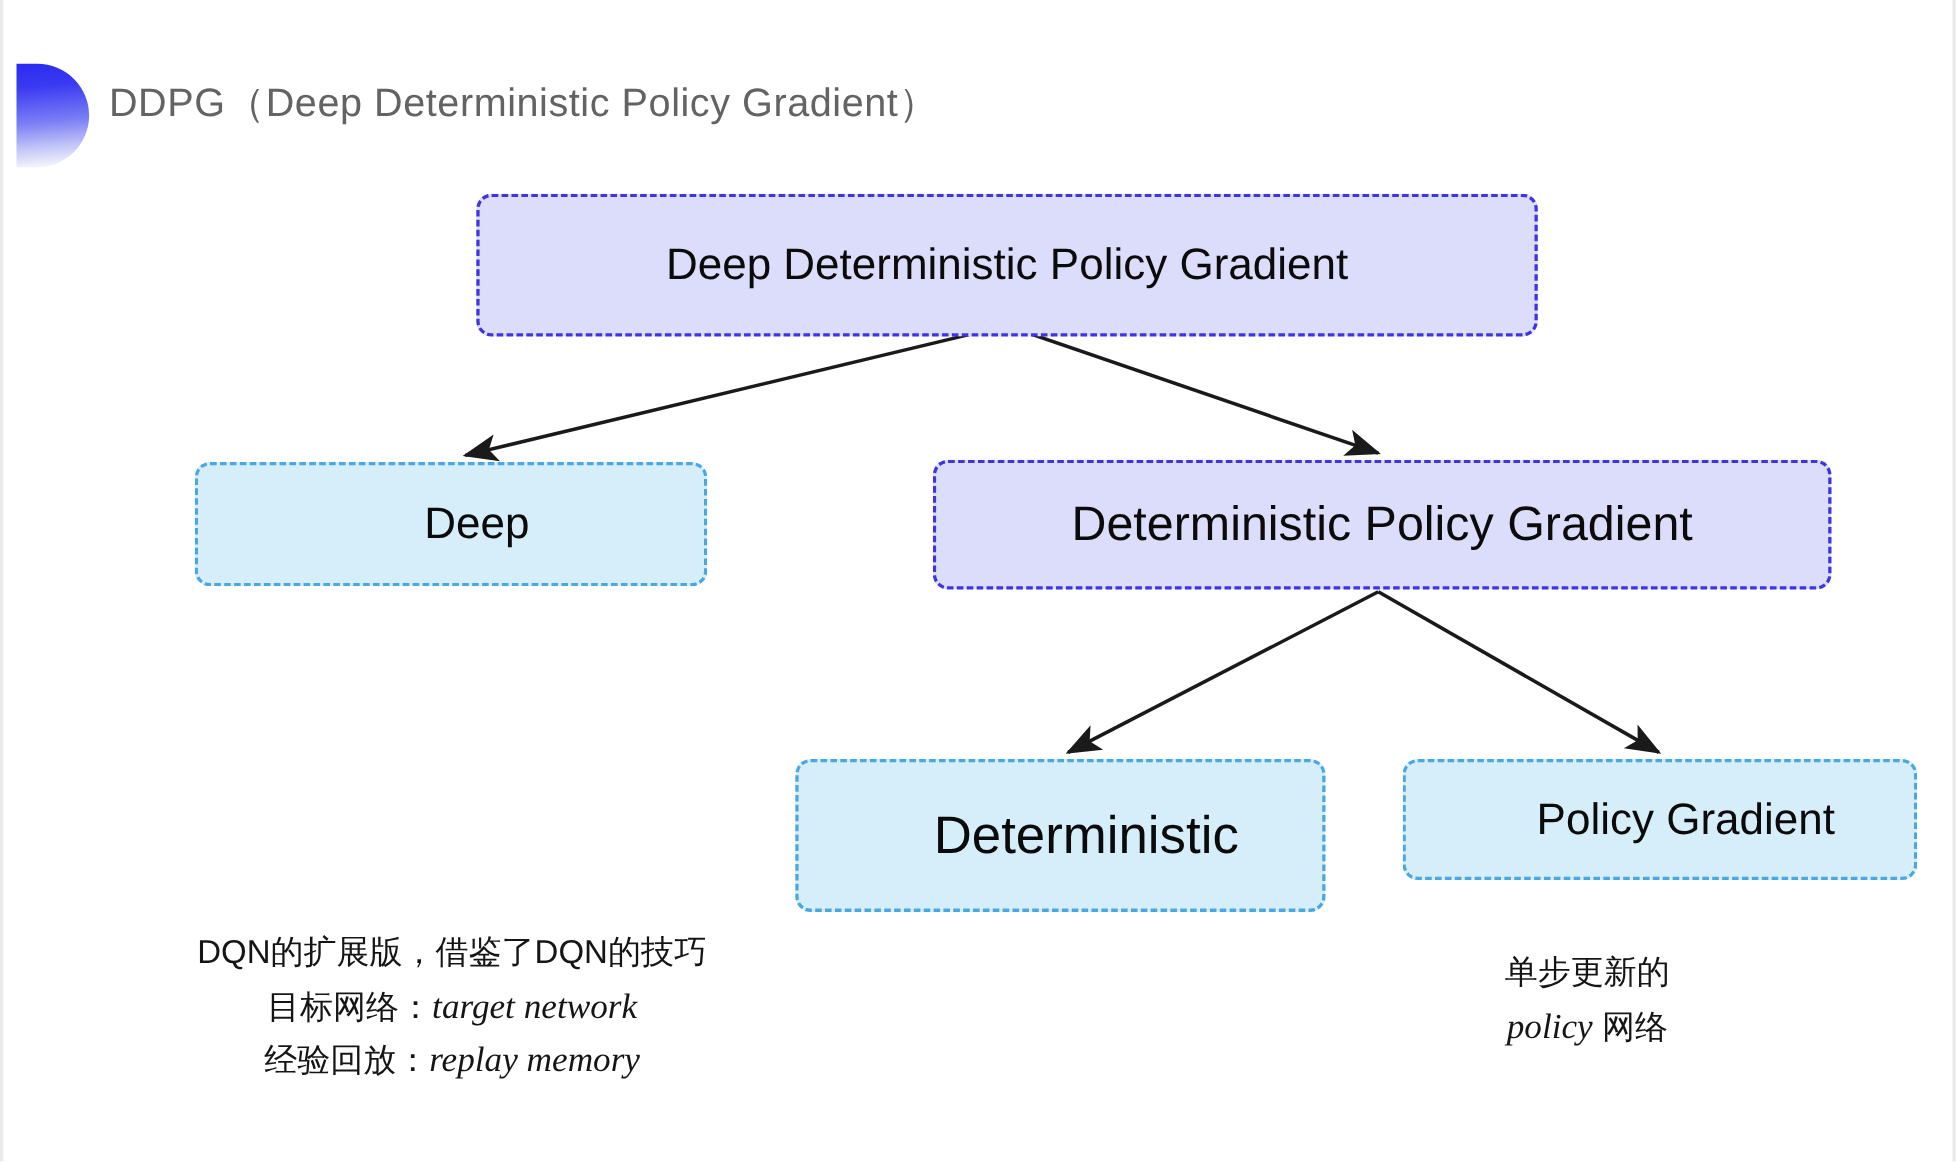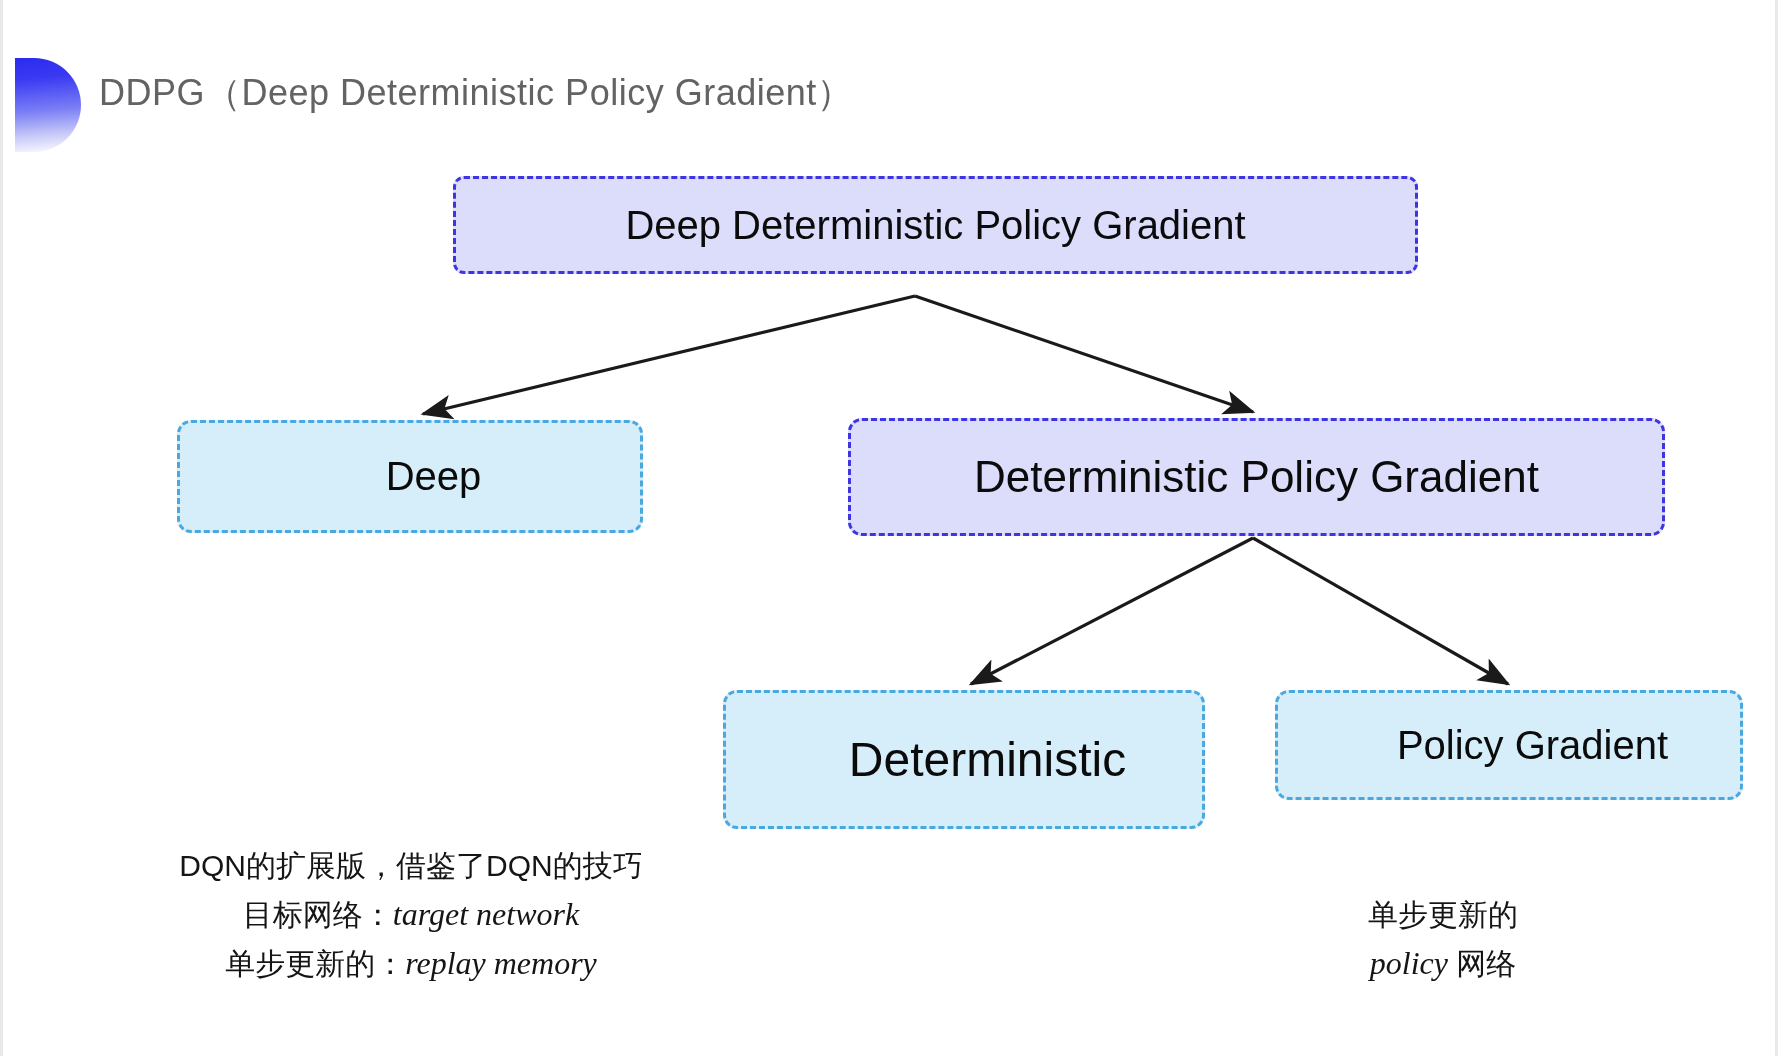--- a/index.html
+++ b/index.html
@@ -64,21 +64,21 @@
   .node.purple {
     background: #dcdcfb;
     border: 3px dashed #3e35e0;
   }
   .node.cyan {
     background: #d6eefa;
     border: 3px dashed #4aa8e0;
     padding-left: 47px;
   }
 
-  #node-root      { left: 450px;  top: 176px; width: 965px; height: 98px; font-size: 40px; border-radius: 11px; }
+  #node-root      { left: 430px;  top: 176px; width: 965px; height: 130px; font-size: 40px; }
   #node-deep      { left: 174px;  top: 420px; width: 466px; height: 113px; font-size: 40px; }
   #node-dpg       { left: 845px;  top: 418px; width: 817px; height: 118px; font-size: 44px; }
   #node-det       { left: 720px;  top: 690px; width: 482px; height: 139px; font-size: 48px; }
   #node-pg        { left: 1272px; top: 690px; width: 468px; height: 110px; font-size: 40px; }
 
   
   #connectors {
     position: absolute;
     left: 0; top: 0;
     width: 1778px;
@@ -100,21 +100,21 @@
     font-style: italic;
     font-size: 32px;
   }
   #caption-deep   { left: 148px; top: 843px; width: 520px; text-align: center; }
   #caption-deep .ln { display: block; }
   #caption-deep .ln-1 { text-align: center; }
   #caption-deep .ln-2,
   #caption-deep .ln-3 { text-align: center; }
 
   #caption-det    { left: 760px;  top: 862px; width: 400px; }
-  #caption-pg     { left: 1250px; top: 862px; width: 380px; margin-top: 30px; }
+  #caption-pg     { left: 1250px; top: 862px; width: 380px; }
   .caption .ln { display: block; }
   .formula {
     font-family: "Liberation Serif", "DejaVu Serif", serif;
     font-style: italic;
     font-size: 33px;
   }
 </style>
 </head>
 <body>
 
@@ -158,21 +158,21 @@
   <div class="node cyan" id="node-pg">
     <span>Policy Gradient</span>
   </div>
 
   <div class="caption" id="caption-deep">
     <span class="ln ln-1">DQN的扩展版，借鉴了DQN的技巧</span>
     <span class="ln ln-2">
       <span>目标网络：</span><span class="mathit">target network</span>
     </span>
     <span class="ln ln-3">
-      <span>单步更新的：</span><span class="mathit">replay memory</span>
+      <span>经验回放：</span><span class="mathit">replay memory</span>
     </span>
   </div>
 
 
   <div class="caption" id="caption-pg">
     <span class="ln">单步更新的</span>
     <span class="ln">
       <span class="mathit">policy</span><span> 网络</span>
     </span>
   </div>

